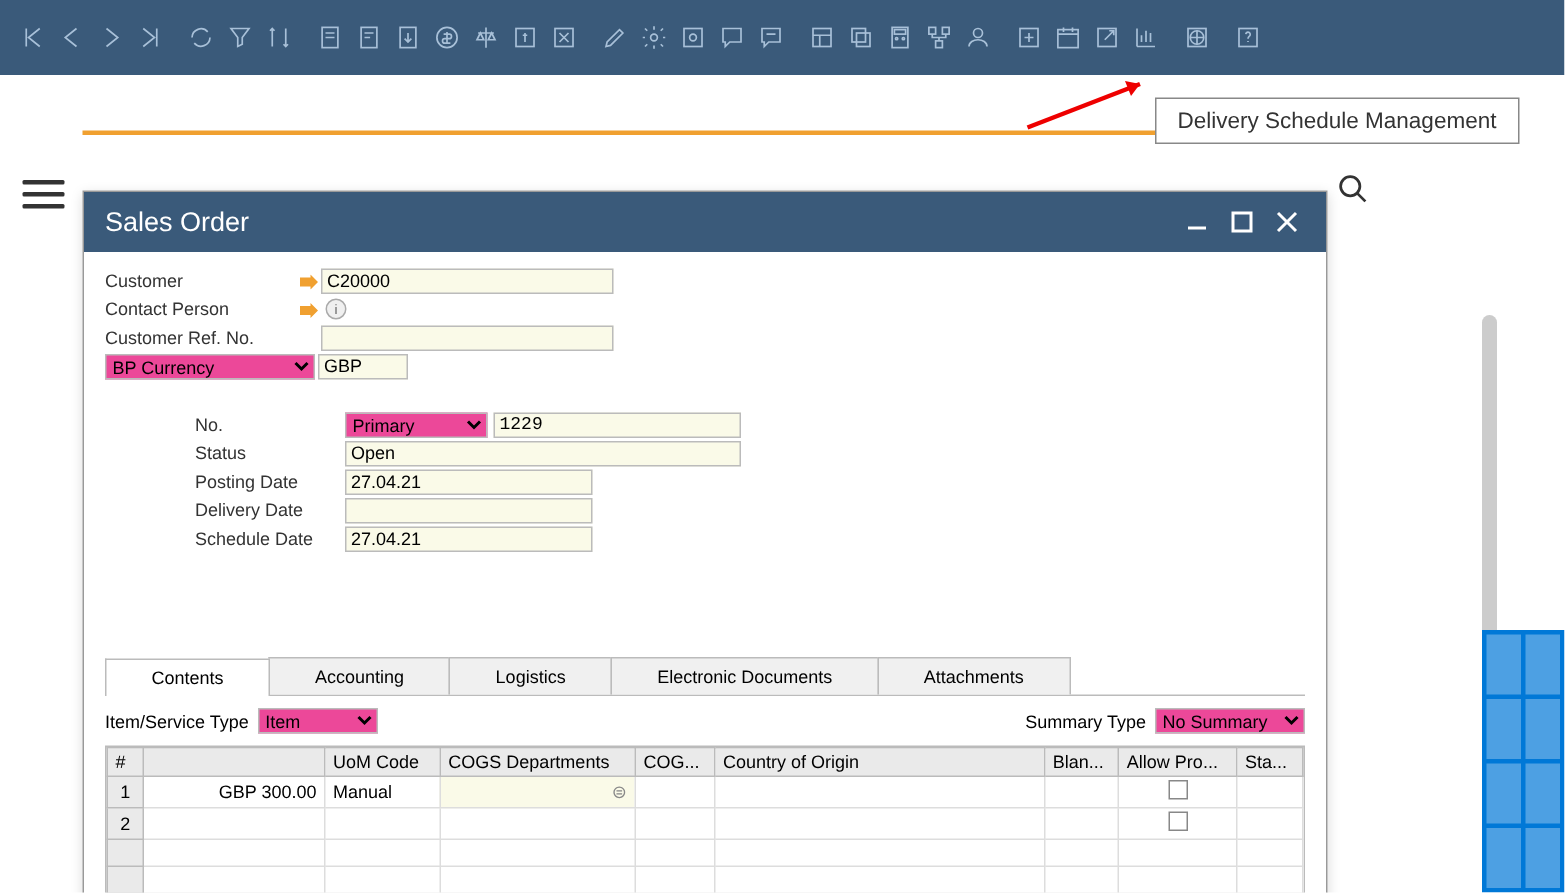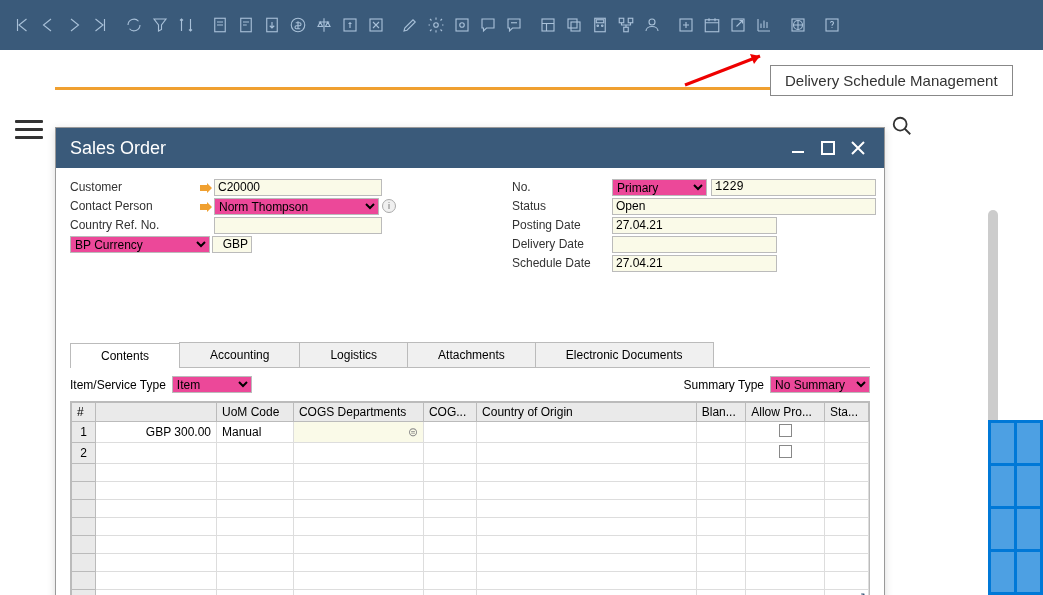--- a/index.html
+++ b/index.html
@@ -22,26 +22,26 @@
 
 .search-icon-right { position: absolute; top: 115px; right: 130px; color: #333; cursor: pointer; }
 .search-icon-right svg { width: 22px; height: 22px; stroke: #333; fill: none; stroke-width: 2; }
 
 .window { position: absolute; top: 95px; left: 55px; width: 830px; height: 500px; background: #fff; border: 1px solid #999; box-shadow: 0 2px 8px rgba(0,0,0,0.15); margin-top: 32px; }
 .titlebar { background: #3a5a7a; color: #fff; height: 40px; display: flex; align-items: center; padding: 0 14px; font-size: 18px; font-weight: 300; }
 .titlebar-spacer { flex: 1; }
 .titlebar-btn { width: 24px; height: 24px; margin-left: 6px; cursor: pointer; display: flex; align-items: center; justify-content: center; }
 .titlebar-btn svg { stroke: #fff; fill: none; stroke-width: 2; }
 
-.form-area { padding: 10px 14px; display: flex; gap: 56px; font-size: 12px; }
+.form-area { padding: 10px 14px; display: flex; gap: 21px; font-size: 12px; flex-direction: column; }
 .form-col { display: flex; flex-direction: column; gap: 1px; }
 .form-row { display: flex; align-items: center; height: 18px; }
 .form-label { width: 130px; color: #333; }
 .form-input { height: 17px; border: 1px solid #bbb; background: #fafae8; padding: 0 3px; font-size: 12px; }
-.form-input.w1 { width: 168px; }
+.form-input.w1 { width: 195px; }
 .form-input.w2 { width: 165px; }
 .form-select { height: 17px; border: 1px solid #bbb; background: #ec4899; font-size: 12px; }
 .form-select.w1 { width: 140px; }
 .form-select.w2 { width: 95px; }
 .link-arrow { display: inline-block; width: 12px; height: 10px; margin-right: 2px; }
 .link-arrow svg { fill: #f0a030; }
 .info-icon { margin-left: 3px; width: 14px; height: 14px; display: inline-flex; align-items: center; justify-content: center; border: 1px solid #aaa; border-radius: 50%; font-size: 9px; color: #666; background: #f0f0f0; cursor: pointer; }
 
 .tabs { display: flex; margin: 60px 14px 0 14px; border-bottom: 1px solid #bbb; font-size: 12px; }
 .tab { padding: 5px 30px; border: 1px solid #bbb; border-bottom: none; background: #f0f0f0; cursor: pointer; margin-right: -1px; }
@@ -308,31 +308,30 @@
         <span class="link-arrow"><svg viewBox="0 0 12 10">
               <polygon points="0,2 7,2 7,0 12,5 7,10 7,8 0,8"></polygon>
             </svg></span>
         <input class="form-input w1" value="C20000" style="">
       </div>
       <div class="form-row">
         <div class="form-label">Contact Person</div>
         <span class="link-arrow"><svg viewBox="0 0 12 10">
               <polygon points="0,2 7,2 7,0 12,5 7,10 7,8 0,8"></polygon>
             </svg></span>
-        <select class="form-select" style="width:165px"><option>Norm Thompson</option></select>
         <span class="info-icon">i</span>
       </div>
       <div class="form-row">
-        <div class="form-label">Country Ref. No.</div>
+        <div class="form-label">Customer Ref. No.</div>
         <span style="width:14px"></span>
         <input class="form-input w1" value="" style="">
       </div>
       <div class="form-row">
         <select class="form-select w1"><option>BP Currency</option></select>
-        <input class="form-input" style="width: 40px; margin-left: 2px; text-align: right;" value="GBP">
+        <input class="form-input" style="width: 60px; margin-left: 2px;" value="GBP">
       </div>
     </div>
 
     <div class="form-col" style="margin-left:60px">
       <div class="form-row">
         <div class="form-label" style="width:100px">No.</div>
         <select class="form-select w2"><option>Primary</option></select>
         <input class="form-input w2" style="margin-left: 4px; font-family: Liberation Mono, monospace;" value="1229">
       </div>
       <div class="form-row">
@@ -351,22 +350,22 @@
         <div class="form-label" style="width:100px">Schedule Date</div>
         <input class="form-input w2" value="27.04.21" style="">
       </div>
     </div>
   </div>
 
   <div class="tabs">
     <div class="tab active">Contents</div>
     <div class="tab">Accounting</div>
     <div class="tab">Logistics</div>
+    <div class="tab">Electronic Documents</div>
     <div class="tab">Attachments</div>
-    <div class="tab">Electronic Documents</div>
   </div>
 
   <div class="grid-controls">
     <span>Item/Service Type</span>
     <select class="form-select" style="width:80px"><option>Item</option></select>
     <div class="spacer"></div>
     <span>Summary Type</span>
     <select class="form-select" style="width:100px"><option>No Summary</option></select>
   </div>
 

